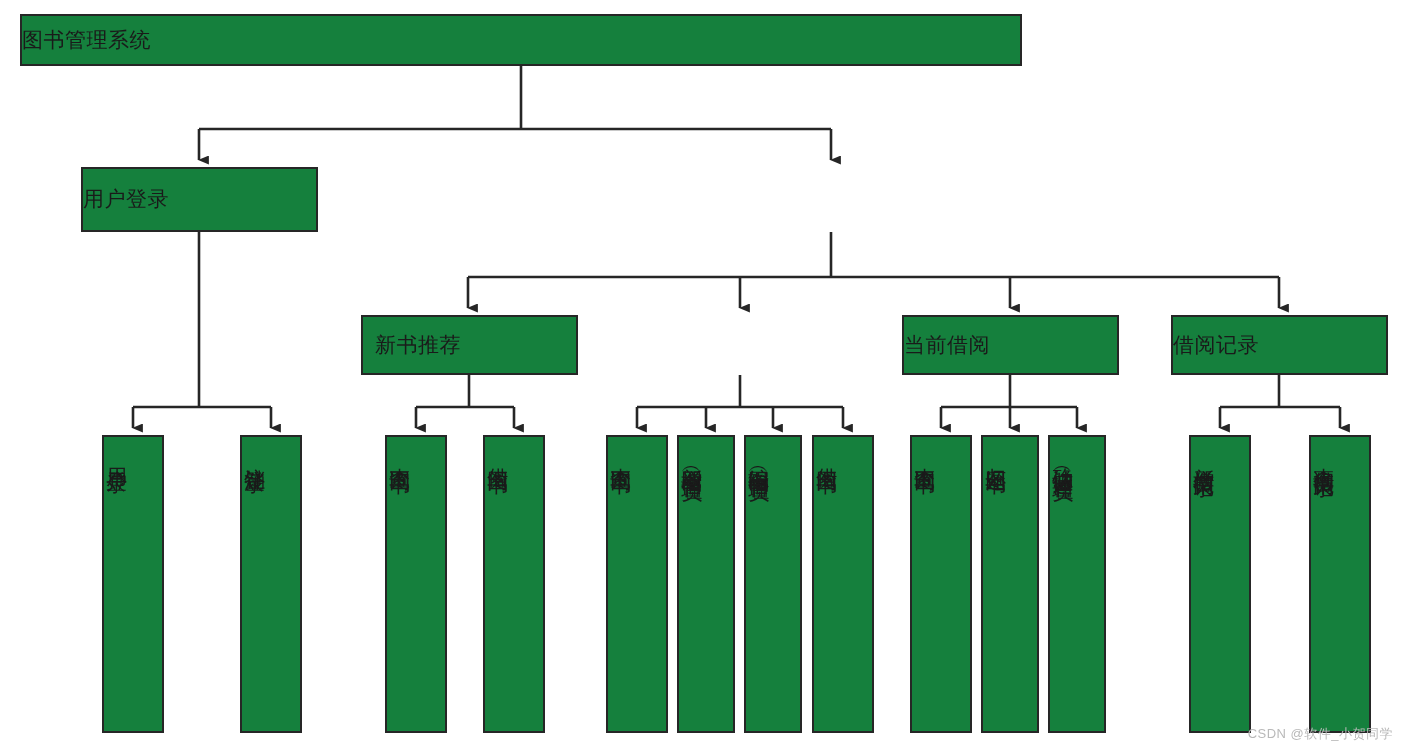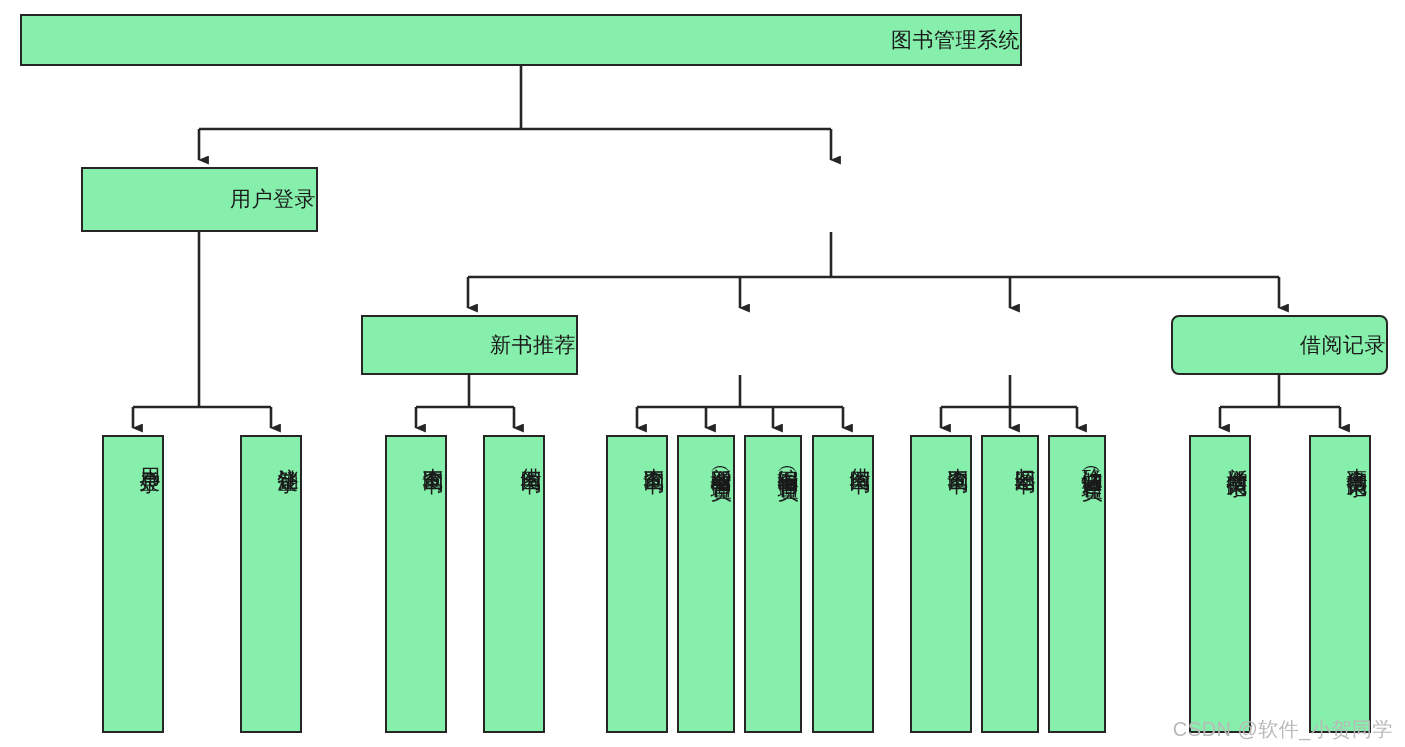--- a/index.html
+++ b/index.html
@@ -21,25 +21,25 @@
     position: absolute;
     left: 0;
     top: 0;
     width: 1405px;
     height: 747px;
     pointer-events: none;
   }
   .node {
     position: absolute;
     box-sizing: border-box;
-    background: #86efac;
+    background: #15803d;
     border: 2px solid #262626;
     display: flex;
     align-items: center;
-    justify-content: flex-end;
+    justify-content: flex-start;
     color: #1a1a1a;
   }
   .node .label {
     display: block;
     text-align: center;
     line-height: 1.18;
   }
   .node.horiz .label {
     writing-mode: horizontal-tb;
     font-size: 21px;
@@ -53,21 +53,21 @@
     writing-mode: vertical-rl;
     text-orientation: upright;
     font-size: 21px;
     letter-spacing: 2px;
     white-space: nowrap;
   }
   .watermark {
     position: absolute;
     right: 12px;
     bottom: 4px;
-    font-size: 20px;
+    font-size: 13px;
     color: #b9b9b9;
     letter-spacing: 0.5px;
     white-space: nowrap;
   }
 </style>
 </head>
 <body>
 
 <div id="canvas">
 
@@ -123,24 +123,27 @@
   </svg>
 
   <div class="node horiz" style="left:20px; top:14px; width:1002px; height:52px;">
     <span class="label">图书管理系统</span>
   </div>
 
   <div class="node horiz" style="left:81px; top:167px; width:237px; height:65px;">
     <span class="label">用户登录</span>
   </div>
 
-  <div class="node horiz" style="left:361px; top:315px; width:217px; height:60px;">
+  <div class="node horiz" style="left:361px; top:315px; width:217px; height:60px;padding-left:12px;">
     <span class="label">新书推荐</span>
   </div>
-  <div class="node horiz" style="left:1171px; top:315px; width:217px; height:60px;border-radius:8px;">
+  <div class="node horiz" style="left:902px; top:315px; width:217px; height:60px;">
+    <span class="label">当前借阅</span>
+  </div>
+  <div class="node horiz" style="left:1171px; top:315px; width:217px; height:60px;">
     <span class="label">借阅记录</span>
   </div>
 
   <div class="node vert" style="left:102px; top:435px; width:62px; height:298px;">
     <span class="label">用户登录</span>
   </div>
   <div class="node vert" style="left:240px; top:435px; width:62px; height:298px;">
     <span class="label">注销登录</span>
   </div>
 

